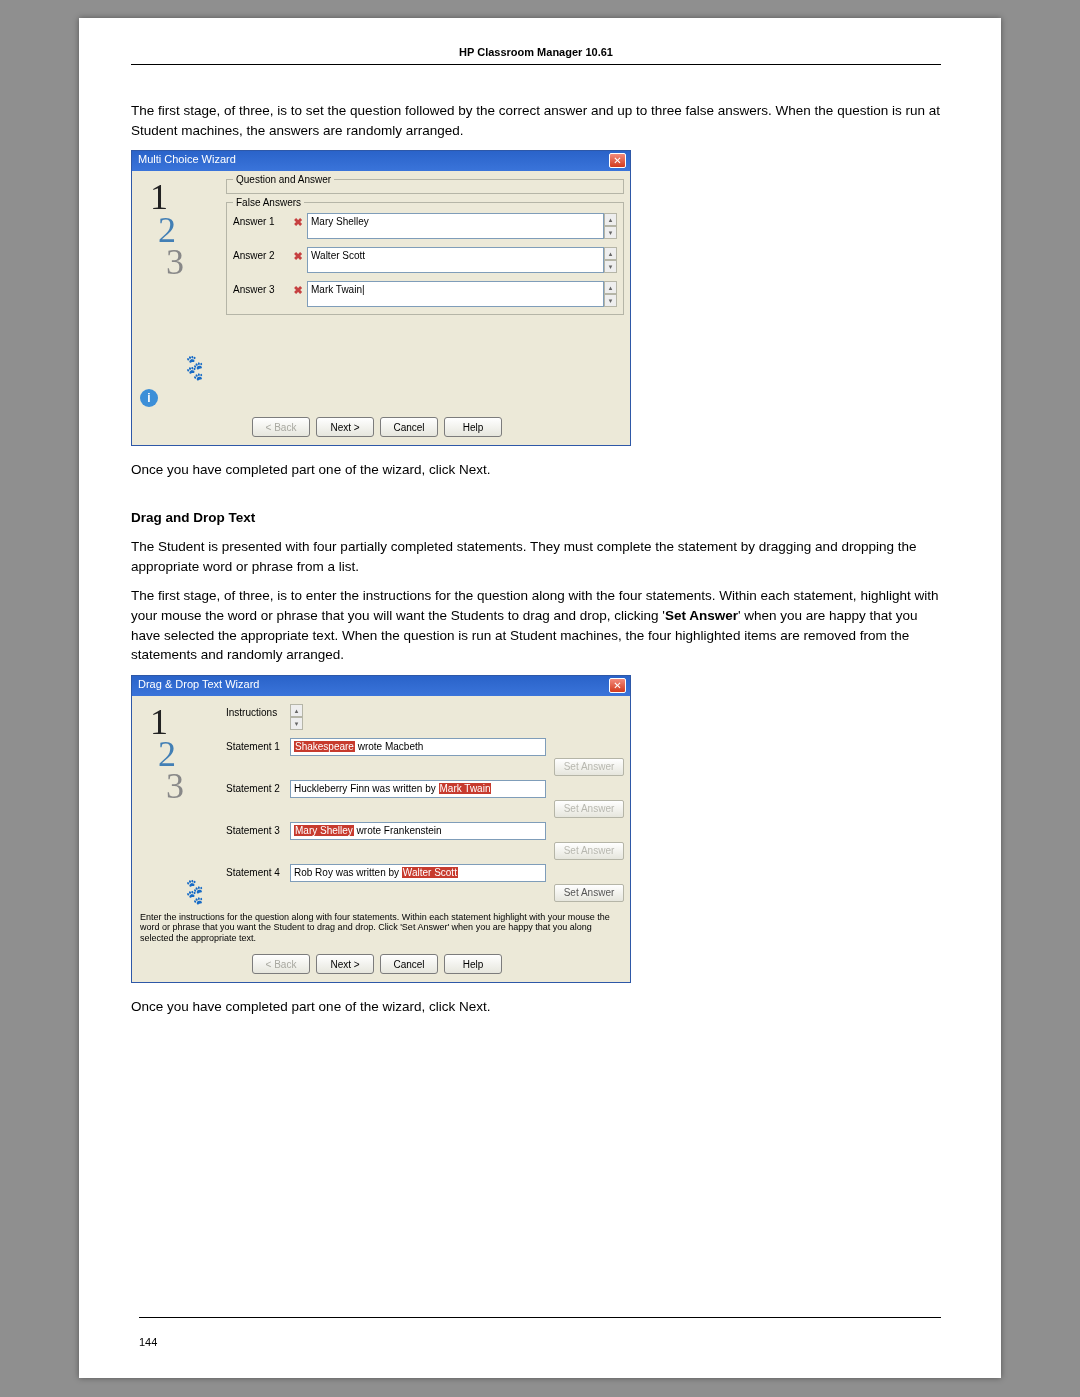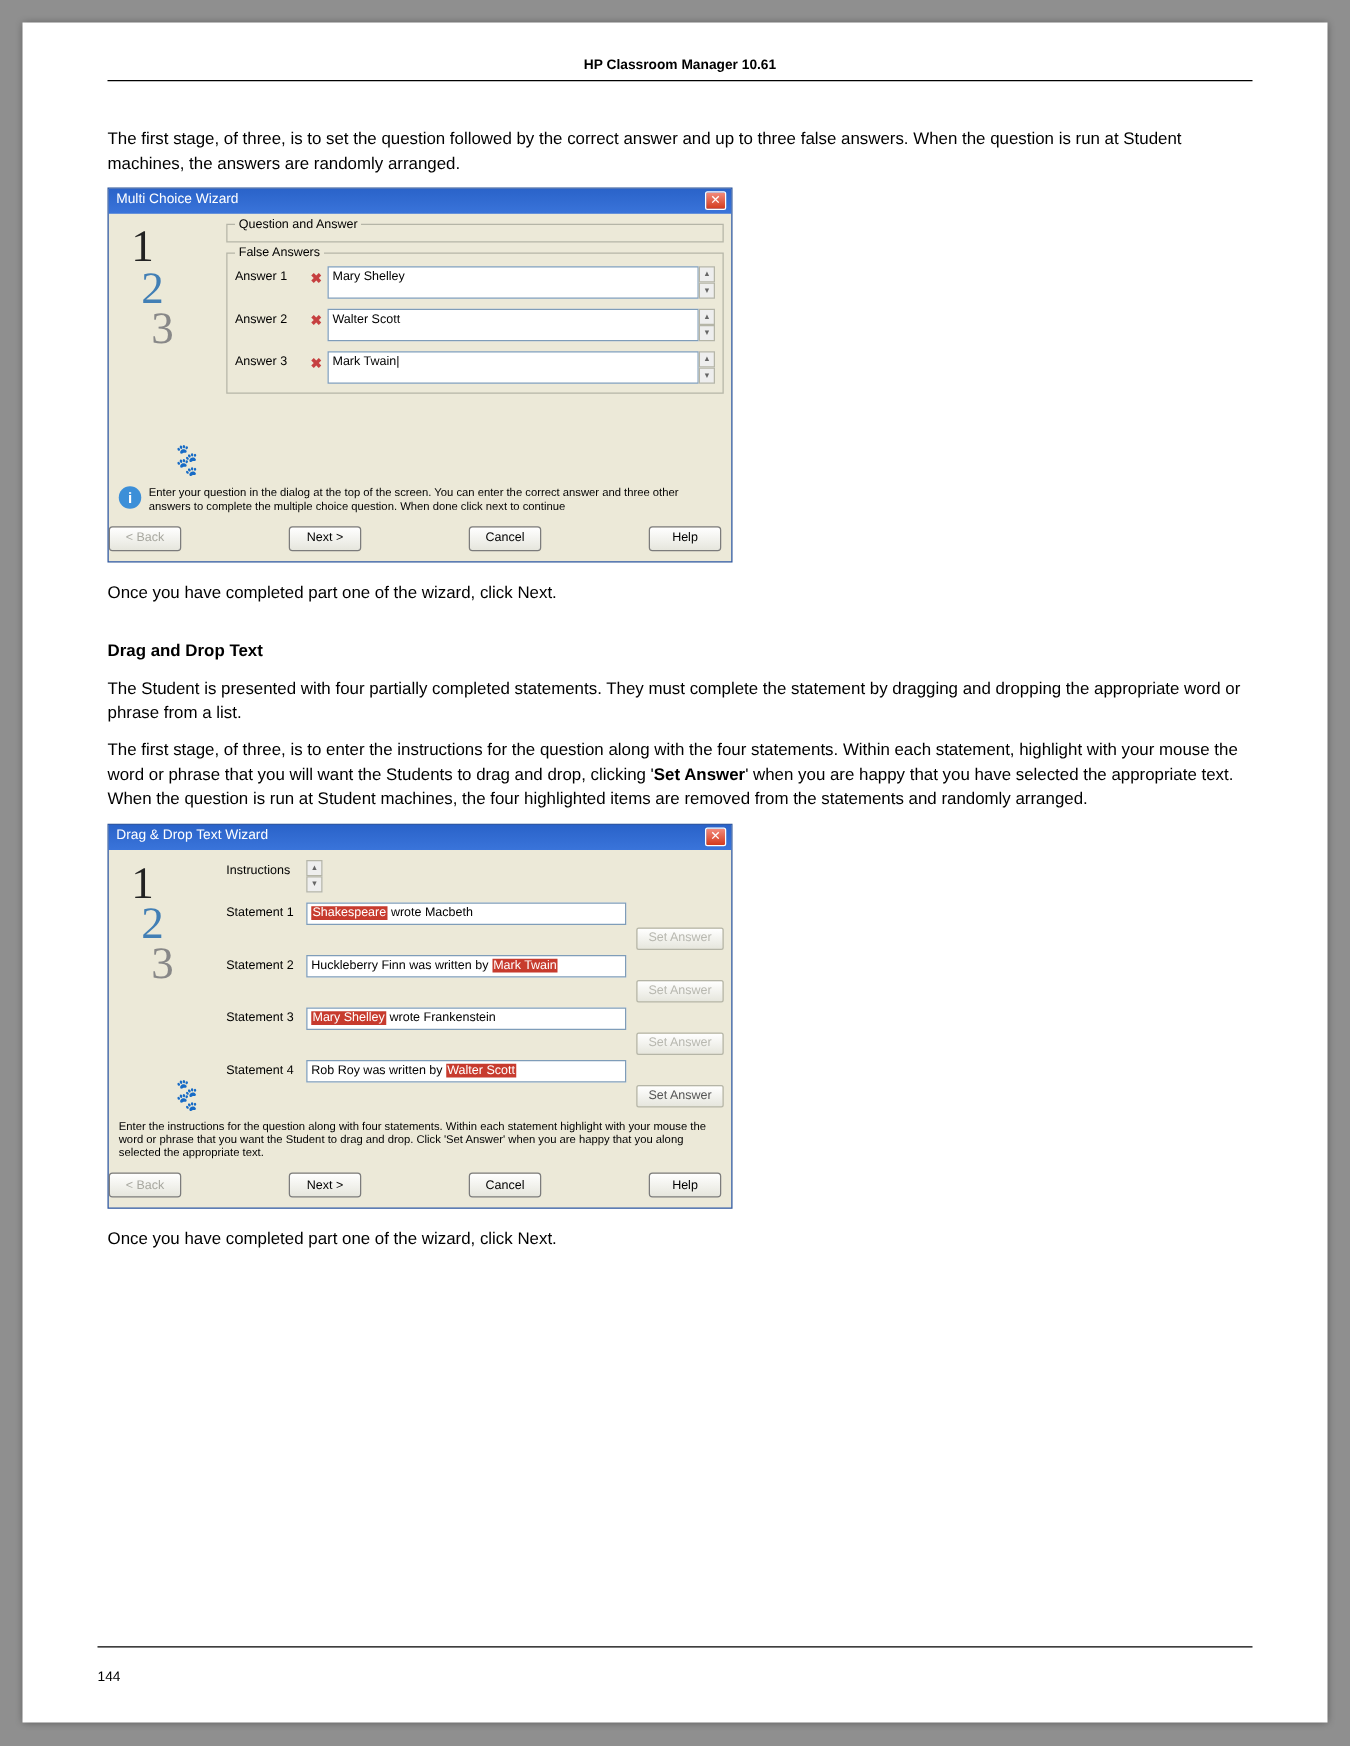--- a/index.html
+++ b/index.html
@@ -7,25 +7,25 @@
     margin: 0;
     background: #8f8f8f;
     font-family: Verdana, Arial, sans-serif;
     font-size: 13px;
     color: #000;
     display: flex;
     justify-content: center;
     padding: 18px 0;
   }
   .page {
-    width: 1044px;
+    width: 922px;
     min-height: 1360px;
     background: #fff;
     box-shadow: 0 0 6px rgba(0,0,0,0.4);
-    padding: 28px 60px 40px 68px;
+    padding: 28px 60px 40px 52px;
     position: relative;
   }
   .header-line {
     text-align: center;
     font-size: 11px;
     font-weight: bold;
     margin-bottom: 6px;
   }
   .hr {
     border: none;
@@ -134,21 +134,21 @@
     display:flex; align-items:flex-start; gap:6px;
     padding:4px 8px 4px 8px; font-size:9px; line-height:1.2;
   }
   .info-icon {
     width:18px; height:18px; border-radius:50%;
     background:#3c8fd8; color:#fff; font-weight:bold;
     text-align:center; line-height:18px; font-size:12px;
     flex-shrink:0;
   }
   .button-row {
-    display:flex; justify-content:space-between; gap:6px;
+    display:flex; justify-content:center; gap:6px;
     padding:6px 8px 8px 0;
   }
   .btn {
     min-width:58px; height:20px;
     border:1px solid #7c7c7c; border-radius:3px;
     background:linear-gradient(#fff,#e6e6dd);
     font-size:10px; padding:0 6px; cursor:pointer;
     font-family: Tahoma, sans-serif;
   }
   .btn[disabled] { color:#a8a8a0; cursor:default; }
@@ -234,21 +234,20 @@
             <div class="spin">
                 <span>▴</span>
                 <span>▾</span>
               </div>
           </div>
         </fieldset>
       </div>
     </div>
     <div class="hint-row">
       <div class="info-icon">i</div>
-      <div>Enter your question in the dialog at the top of the screen. You can enter the correct answer and three other answers to complete the multiple choice question. When done click next to continue</div>
     </div>
     <div class="button-row">
       <button class="btn" disabled="">&lt; Back</button>
       <button class="btn">Next &gt;</button>
       <button class="btn">Cancel</button>
       <button class="btn">Help</button>
     </div>
   </div>
 
   <p class="body-text">Once you have completed part one of the wizard, click Next.</p>

